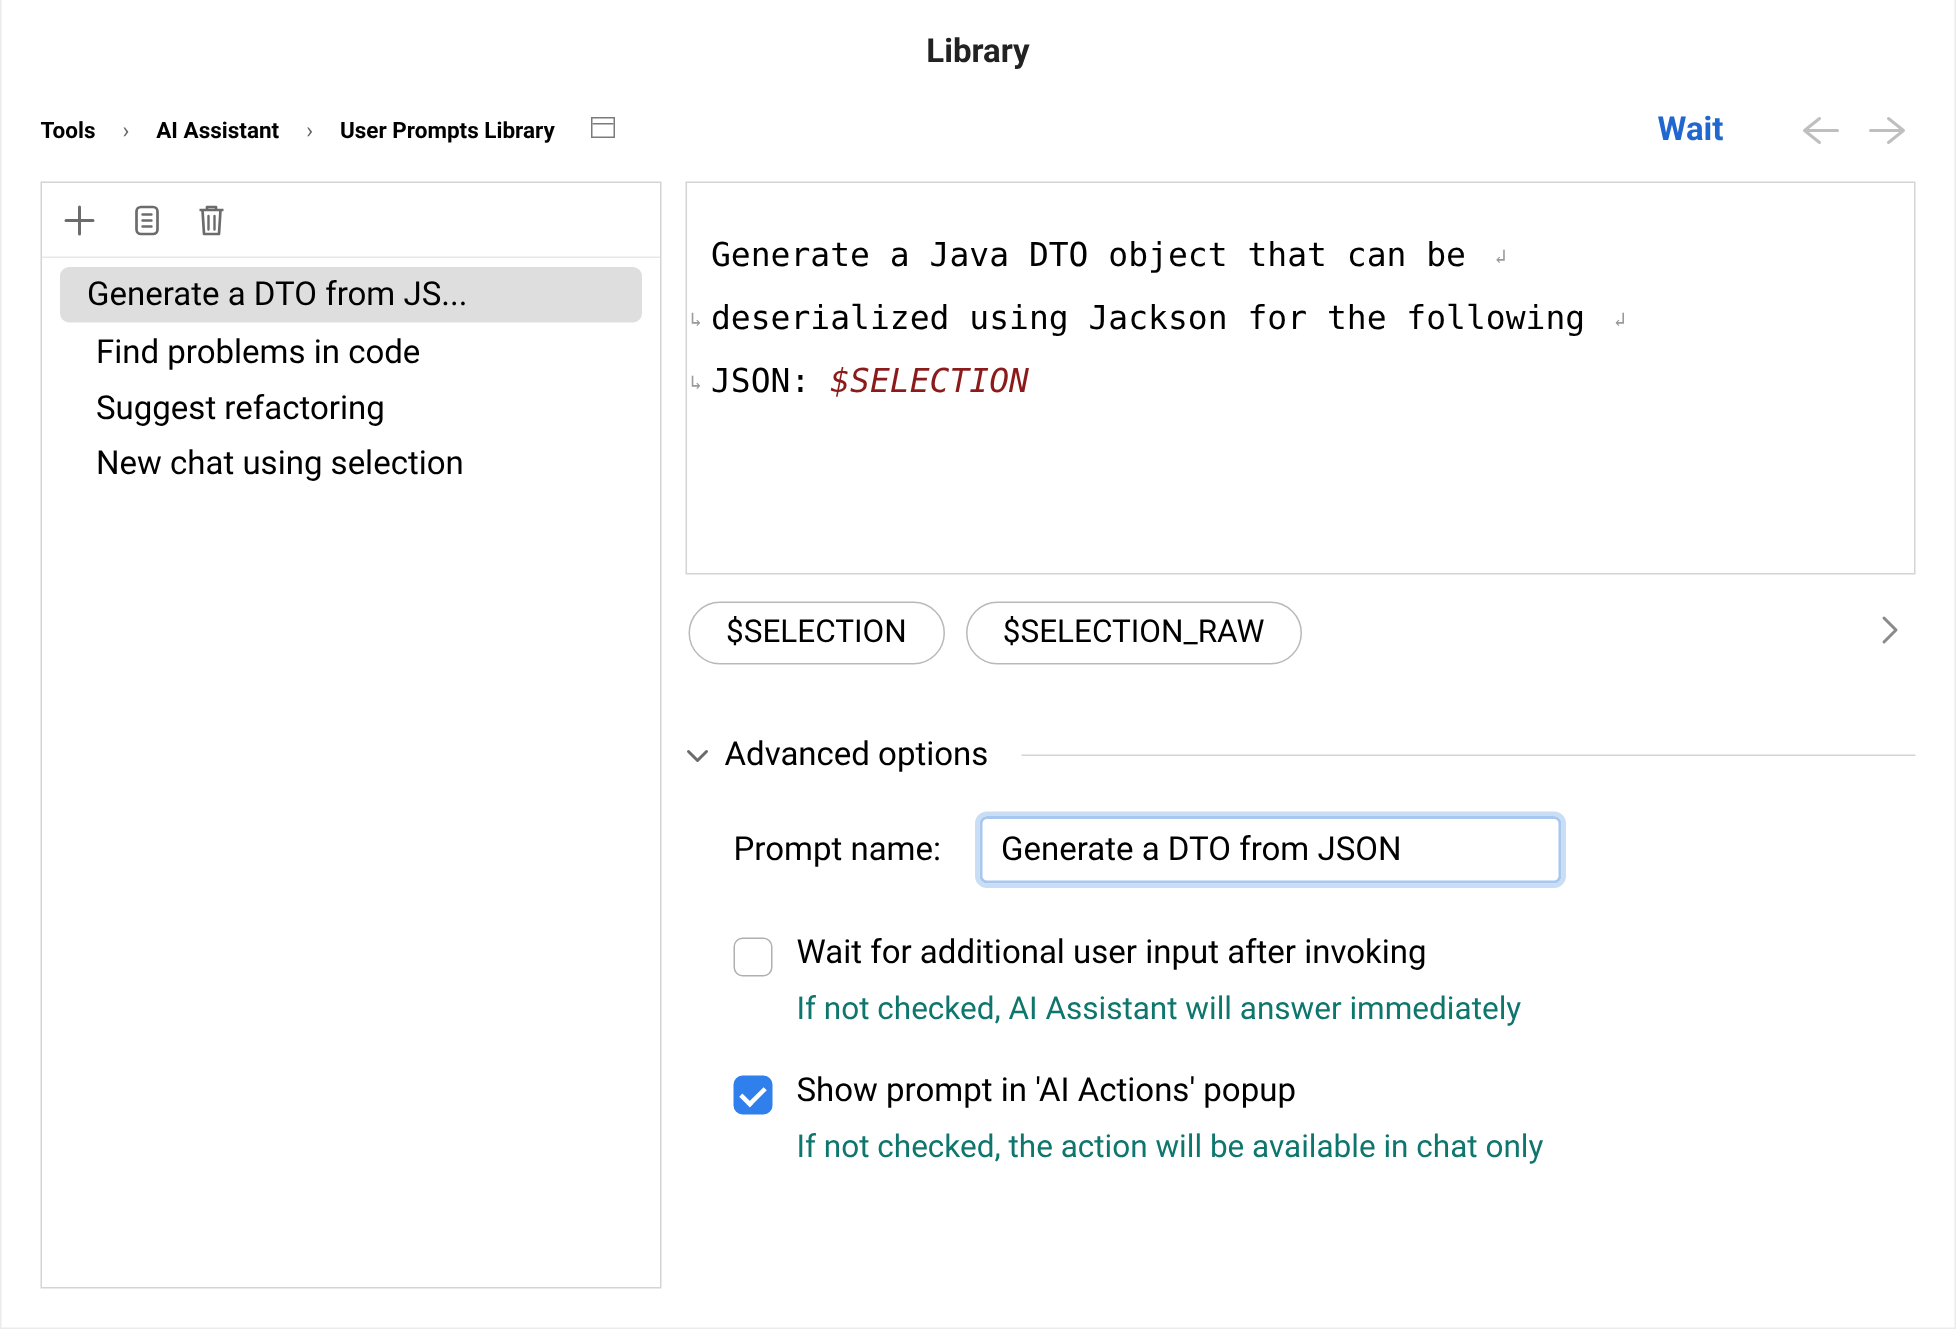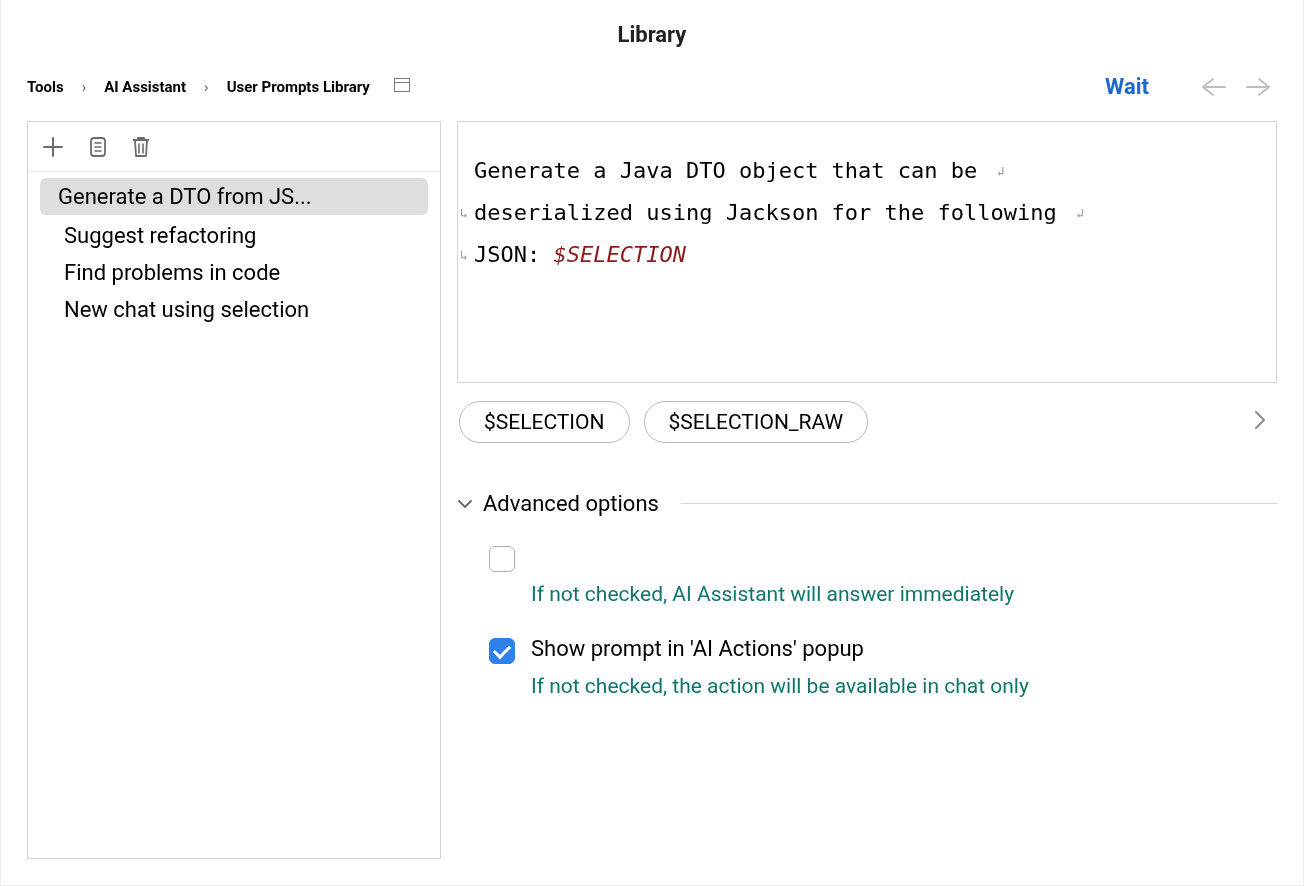--- a/index.html
+++ b/index.html
@@ -297,22 +297,22 @@
         </span>
         <span class="tb-btn">
           <svg width="22" height="24" viewBox="0 0 22 24">
             <path d="M3 5 H19 M8 5 V3 H14 V5 M5 5 L6 21 H16 L17 5" fill="none" stroke="#6c6c6c" stroke-width="1.8" stroke-linejoin="round"></path>
             <path d="M9 9 V18 M13 9 V18" stroke="#6c6c6c" stroke-width="1.6" stroke-linecap="round"></path>
           </svg>
         </span>
       </div>
       <div class="list">
         <div class="list-item selected">Generate a DTO from JS...</div>
+        <div class="list-item">Find problems in code</div>
         <div class="list-item">Suggest refactoring</div>
-        <div class="list-item">Find problems in code</div>
         <div class="list-item">New chat using selection</div>
       </div>
     </div>
 
     <div class="main">
 
       <div class="editor">
         <div class="line"><span>Generate a Java DTO object that can be </span><span class="wrap-right">↲</span></div>
         <div class="line" style="position:relative;"><span class="wrap-left">↳</span><span>deserialized using Jackson for the following </span><span class="wrap-right">↲</span></div>
         <div class="line" style="position:relative;"><span class="wrap-left">↳</span><span>JSON: </span><span class="kw">$SELECTION</span></div>
@@ -333,23 +333,28 @@
           <svg width="16" height="12" viewBox="0 0 16 12">
               <path d="M2 3 L8 9 L14 3" stroke="#6b6b6b" stroke-width="2" fill="none" stroke-linecap="round" stroke-linejoin="round"></path>
             </svg>
         </span>
         <span>Advanced options</span>
         <span class="line"></span>
       </div>
 
       <div class="adv-body">
 
+        <div class="form-row">
+          <span class="form-label">Prompt name:</span>
+          <input class="text-input" type="text" value="Generate a DTO from JSON" style="">
+        </div>
 
         <div class="check-row">
           <div class="checkbox"></div>
+          <span class="check-label">Wait for additional user input after invoking</span>
         </div>
         <div class="hint">If not checked, AI Assistant will answer immediately</div>
 
         <div class="check-row">
           <div class="checkbox checked"></div>
           <span class="check-label">Show prompt in 'AI Actions' popup</span>
         </div>
         <div class="hint">If not checked, the action will be available in chat only</div>
 
       </div>

